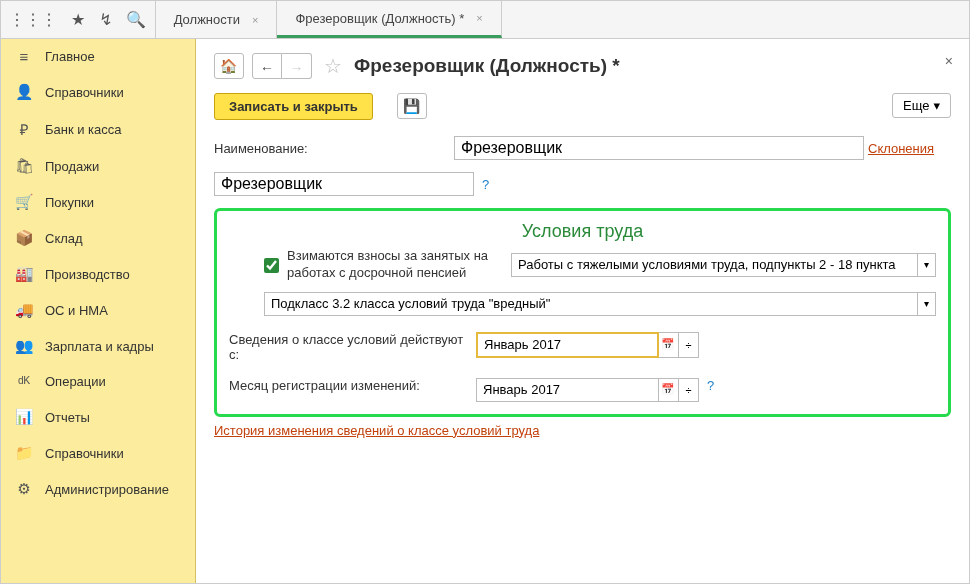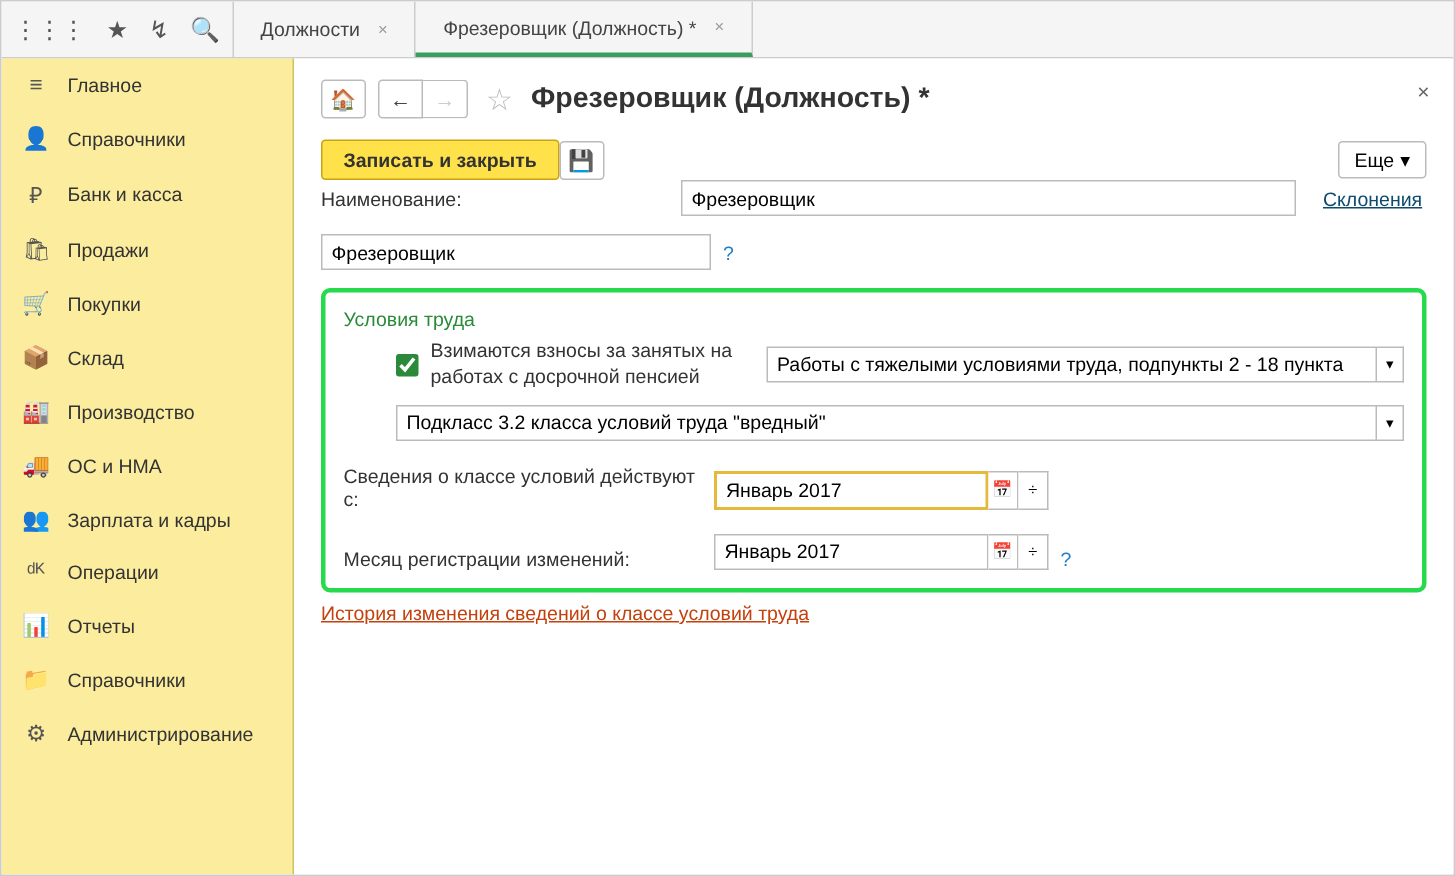--- a/index.html
+++ b/index.html
@@ -25,42 +25,42 @@
 .content-header { display: flex; align-items: center; gap: 8px; margin-bottom: 14px; }
 .icon-btn { border: 1px solid #bbb; background: #fff; width: 30px; height: 26px; display: inline-flex; align-items: center; justify-content: center; cursor: pointer; border-radius: 3px; font-size: 14px; color: #444; }
 .nav-group { display: inline-flex; }
 .nav-group .icon-btn { border-radius: 0; }
 .nav-group .icon-btn:first-child { border-radius: 3px 0 0 3px; }
 .nav-group .icon-btn:last-child { border-radius: 0 3px 3px 0; border-left: none; }
 .star-btn { width: 26px; height: 26px; color: #bbb; font-size: 20px; display:inline-flex;align-items:center;justify-content:center; cursor:pointer; }
 .title { font-size: 19px; font-weight: bold; color: #333; }
 .close-page { position: absolute; right: 16px; top: 14px; font-size: 14px; color: #666; cursor: pointer; }
 
-.action-row { display: flex; align-items: center; gap: 0; }
+.action-row { display: flex; align-items: flex-start; gap: 24px; margin-bottom: 16px; }
 .yellow-btn { background: #ffe14a; border: 1px solid #c9a20f; padding: 5px 14px; font-weight: bold; border-radius: 3px; cursor: pointer; color:#333; }
 .more-btn { margin-left: auto; border: 1px solid #bbb; background: #fff; padding: 4px 10px; border-radius: 3px; cursor: pointer; display:flex;align-items:center;gap:4px; }
 
 .form-row { display: flex; align-items: center; margin-bottom: 12px; }
 .form-label { width: 240px; color: #333; }
-.text-input { border: 1px solid #bbb; height: 24px; padding: 2px 6px; font-size: 13px; }
+.text-input { border: 1px solid #bbb; height: 24px; padding: 2px 6px; font-size: 16px; }
 .w1 { width: 410px; }
-.link { color: #0c4a6e; text-decoration: underline; cursor: pointer; margin-left: 18px; }
+.link { color: #c2410c; text-decoration: underline; cursor: pointer; margin-left: 4px; }
 .help-q { color: #1a7fc7; margin-left: 8px; cursor: pointer; }
 
 .group-box { border: 3px solid #26d94d; border-radius: 6px; padding: 10px 12px 2px 12px; margin-bottom: 2px; }
-.group-title { color: #2a8a3a; font-size: 13px; margin-bottom: 6px; }
+.group-title { color: #2a8a3a; font-size: 18px; margin-bottom: 6px; text-align: center; }
 .check-row { display: flex; align-items: center; gap: 8px; margin-bottom: 10px; margin-left: 35px; }
 .check-row input[type="checkbox"] { margin-top: 2px; accent-color: #2a8a3a; width:15px; height:15px; }
 .check-label { width: 216px; color: #333; line-height: 1.3; }
 .combo { display: flex; align-items: center; flex: 1; }
 .combo-input { border: 1px solid #bbb; height: 24px; padding: 1px 6px; flex: 1; }
 .combo-btn { border: 1px solid #bbb; border-left: none; height: 24px; width: 18px; background: #fff; cursor: pointer; font-size: 10px; display:flex;align-items:center;justify-content:center; }
 .combo-wide { width: 400px; }
 
-.date-row { display: flex; align-items: flex-end; margin-bottom: 10px; margin-top: 16px; }
+.date-row { display: flex; align-items: flex-start; margin-bottom: 10px; margin-top: 16px; }
 .date-label { width: 247px; color: #333; }
 .date-input { border: 2px solid #e5b93c; height: 26px; padding: 2px 6px; width: 183px; }
 .date-input.plain { border: 1px solid #bbb; height: 24px; }
 .date-btns { display: flex; }
 .small-btn { border: 1px solid #bbb; border-left:none; height: 26px; width: 20px; background: #fff; cursor: pointer; display:flex;align-items:center;justify-content:center; font-size:11px; }
 .small-btn.plain { height: 24px; }
 
 .history-link { color: #c2410c; text-decoration: underline; cursor: pointer; margin-top: 4px; display: inline-block; }
 </style>
 </head>

